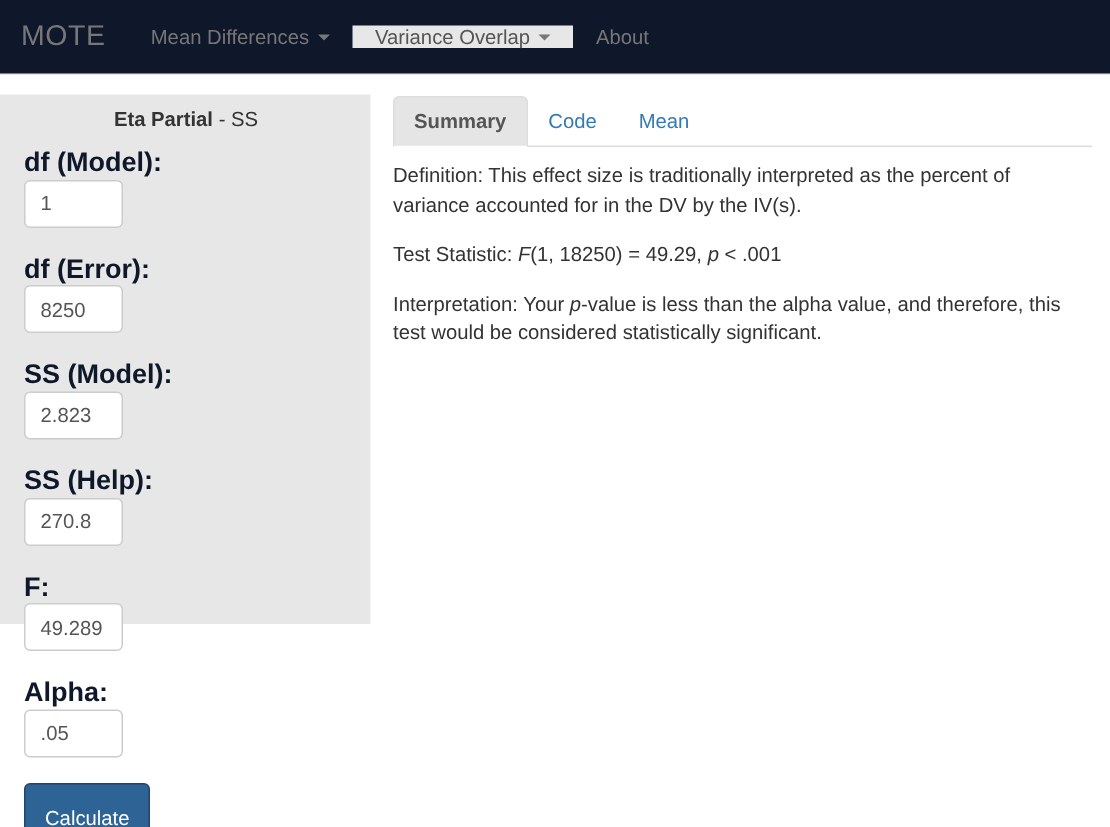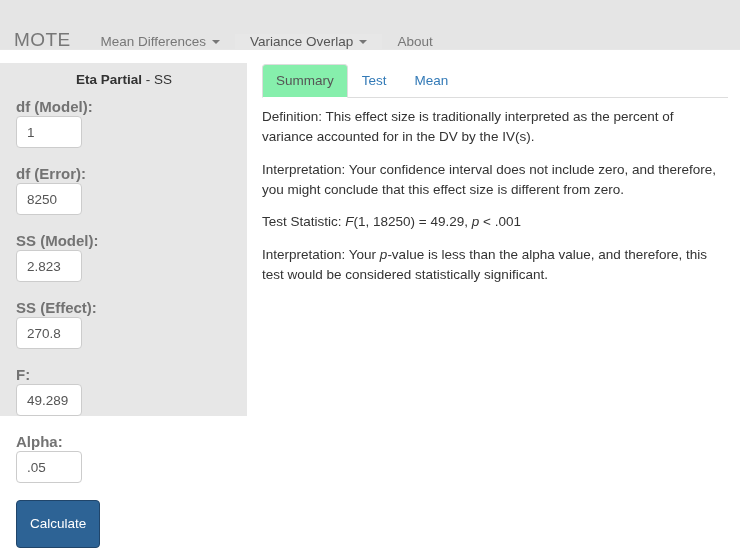--- a/index.html
+++ b/index.html
@@ -8,23 +8,23 @@
     width: 740px; height: 551px;
     overflow: hidden;
     background: #ffffff;
     font-family: "Liberation Sans", sans-serif;
   }
 
   
   .navbar {
     position: absolute; top: 0; left: 0;
     width: 740px; height: 50px;
-    background: #e5e5e5;
+    background: #0f172a;
     border-bottom: 1px solid #e7e7e7;
-    display: flex; align-items: flex-end;
+    display: flex; align-items: center;
   }
   .brand {
     display: flex; align-items: center;
     padding: 0 15px 0 14px;
     font-size: 19px;
     color: #777777;
     letter-spacing: 0.4px;
     line-height: 1;
   }
   .nav-item {
@@ -56,23 +56,23 @@
     text-align: center;
     font-size: 13.5px;
     color: #333333;
     margin: 0 0 10px 0;
     line-height: 1.2;
   }
   .panel-title .t-bold { font-weight: bold; }
   .panel-title .t-light { font-weight: normal; color: #333333; }
 
   .field-label {
-    font-size: 15px;
+    font-size: 18px;
     font-weight: bold;
-    color: #737373;
+    color: #0f172a;
     margin: 0 0 5px 0;
     line-height: 1.2;
   }
   .field-input {
     display: block;
     width: 66px; height: 32px;
     padding: 6px 0 6px 10px;
     margin: 0 0 17px 0;
     font-family: "Liberation Sans", sans-serif;
     font-size: 13.5px;
@@ -112,22 +112,23 @@
     font-size: 13.5px;
     color: #337ab7;
     cursor: pointer;
     border: 1px solid transparent;
     border-radius: 4px 4px 0 0;
     line-height: 1.25;
     margin-bottom: -1px;
   }
   .tab.active {
     color: #555555;
-    background: #86efac;
+    background: #e5e5e5;
     border-color: #dddddd #dddddd #ffffff;
+    font-weight: bold;
   }
 
   .para {
     font-size: 13.5px;
     color: #333333;
     line-height: 1.47;
     margin: 0 0 13px 0;
   }
   .para b { font-weight: normal; }
   .para i { font-style: italic; }
@@ -163,41 +164,40 @@
 
   <label class="field-label">df (Model):</label>
   <input class="field-input" type="text" value="1" style="">
 
   <label class="field-label">df (Error):</label>
   <input class="field-input" type="text" value="8250" style="">
 
   <label class="field-label">SS (Model):</label>
   <input class="field-input" type="text" value="2.823" style="">
 
-  <label class="field-label">SS (Effect):</label>
+  <label class="field-label">SS (Help):</label>
   <input class="field-input" type="text" value="270.8" style="">
 
   <label class="field-label">F:</label>
   <input class="field-input" type="text" value="49.289" style="">
 
   <label class="field-label">Alpha:</label>
   <input class="field-input" type="text" value=".05" style="">
 
   <button class="calc-btn">Calculate</button>
 </div>
 
 <div class="main">
 
   <div class="tabs">
     <div class="tab active">Summary</div>
-    <div class="tab">Test</div>
+    <div class="tab">Code</div>
     <div class="tab">Mean</div>
   </div>
 
   <p class="para"><b>Definition:</b><span> This effect size is traditionally interpreted as the percent of variance accounted for in the DV by the IV(s).</span></p>
 
 
-  <p class="para"><b>Interpretation:</b><span> Your confidence interval does not include zero, and therefore, you might conclude that this effect size is different from zero.</span></p>
 
   <p class="para"><b>Test Statistic:</b><i> F</i><span>(1, 18250) = 49.29, </span><i>p</i><span> &lt; .001</span></p>
 
   <p class="para"><b>Interpretation:</b><span> Your </span><i>p</i><span>-value is less than the alpha value, and therefore, this test would be considered statistically significant.</span></p>
 </div>
 
 </body></html>

